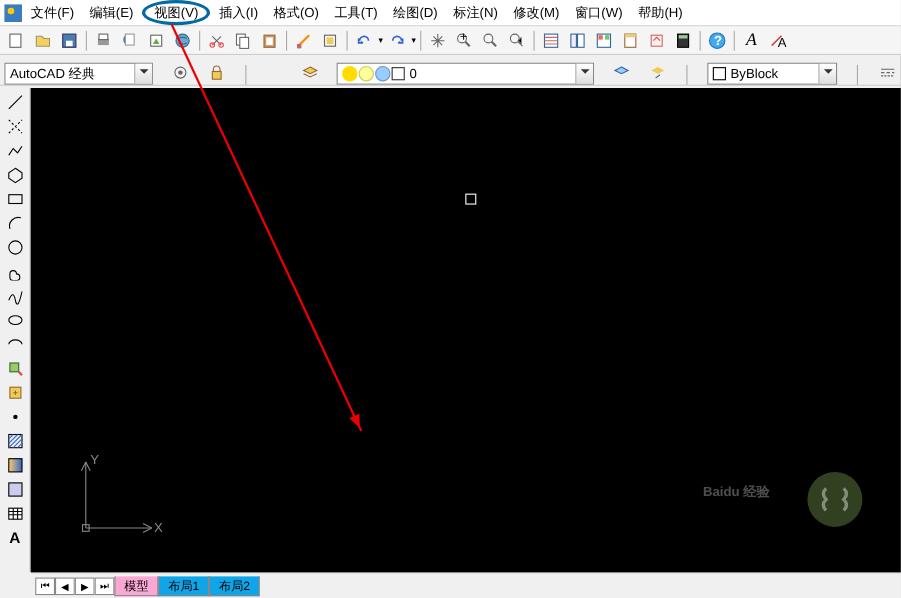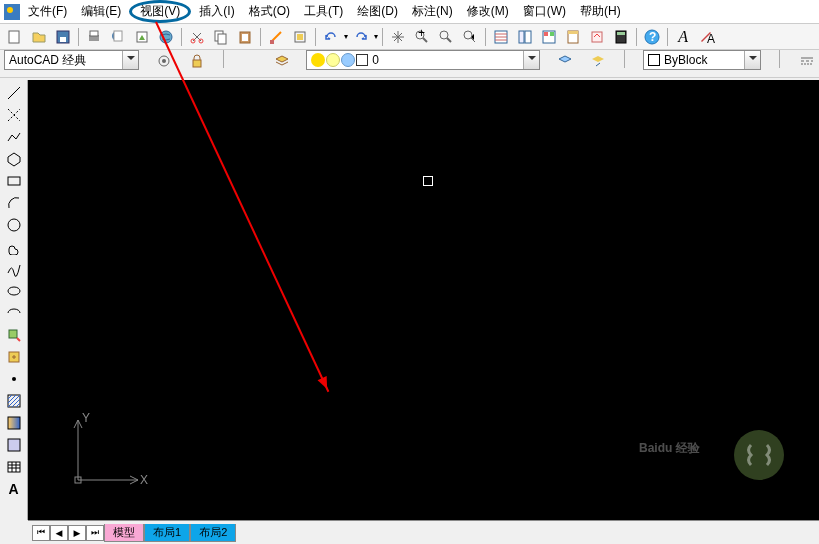--- a/index.html
+++ b/index.html
@@ -19,21 +19,21 @@
 .sidetools{position:absolute;top:80px;left:0;width:28px;bottom:24px;background:#f0f0f0;border-right:1px solid #aaa;display:flex;flex-direction:column;padding-top:2px}
 .stbtn{width:24px;height:22px;margin:0 auto;display:flex;align-items:center;justify-content:center;cursor:pointer}
 .tabs{position:absolute;bottom:0;left:28px;right:0;height:24px;background:#f0f0f0;border-top:1px solid #888;display:flex;align-items:center;padding-left:4px}
 .navbtn{width:18px;height:16px;border:1px solid #888;background:#fff;display:flex;align-items:center;justify-content:center;font-size:9px;cursor:pointer}
 .tab{padding:1px 8px;background:#0ea5e9;border:1px solid #888;border-top:none;font-size:11px;cursor:pointer}
 .tab.active{background:#f9a8d4}
 .ucs{position:absolute;bottom:30px;left:40px;color:#888}
 .cursor-mark{position:absolute;top:96px;left:395px;width:10px;height:10px;border:1px solid #fff}
 .arrow-line{position:absolute;top:22px;left:155px;width:2px;height:408px;background:#e00;transform-origin:top;transform:rotate(-25deg)}
 .arrow-line::after{content:"";position:absolute;bottom:-2px;left:-4px;border:5px solid transparent;border-top:12px solid #e00}
-.row2{height:28px;display:flex;align-items:flex-start;padding:0 4px;gap:16px;border-bottom:1px solid #ccc}
+.row2{height:28px;display:flex;align-items:flex-end;padding:0 4px;gap:16px;border-bottom:1px solid #ccc}
 .colorbox{width:12px;height:12px;border:1px solid #000;display:inline-block;margin-right:4px}
 .lights{display:flex;gap:1px;align-items:center}
 .light{width:14px;height:14px;border-radius:50%}
 .watermark{position:absolute;right:20px;bottom:30px;color:rgba(255,255,255,.3);font-size:20px;font-weight:bold;pointer-events:none}
 .sq{width:12px;height:12px;border:1px solid #333;display:inline-block}
 </style>
 </head>
 <body>
 
 <div class="menubar">

